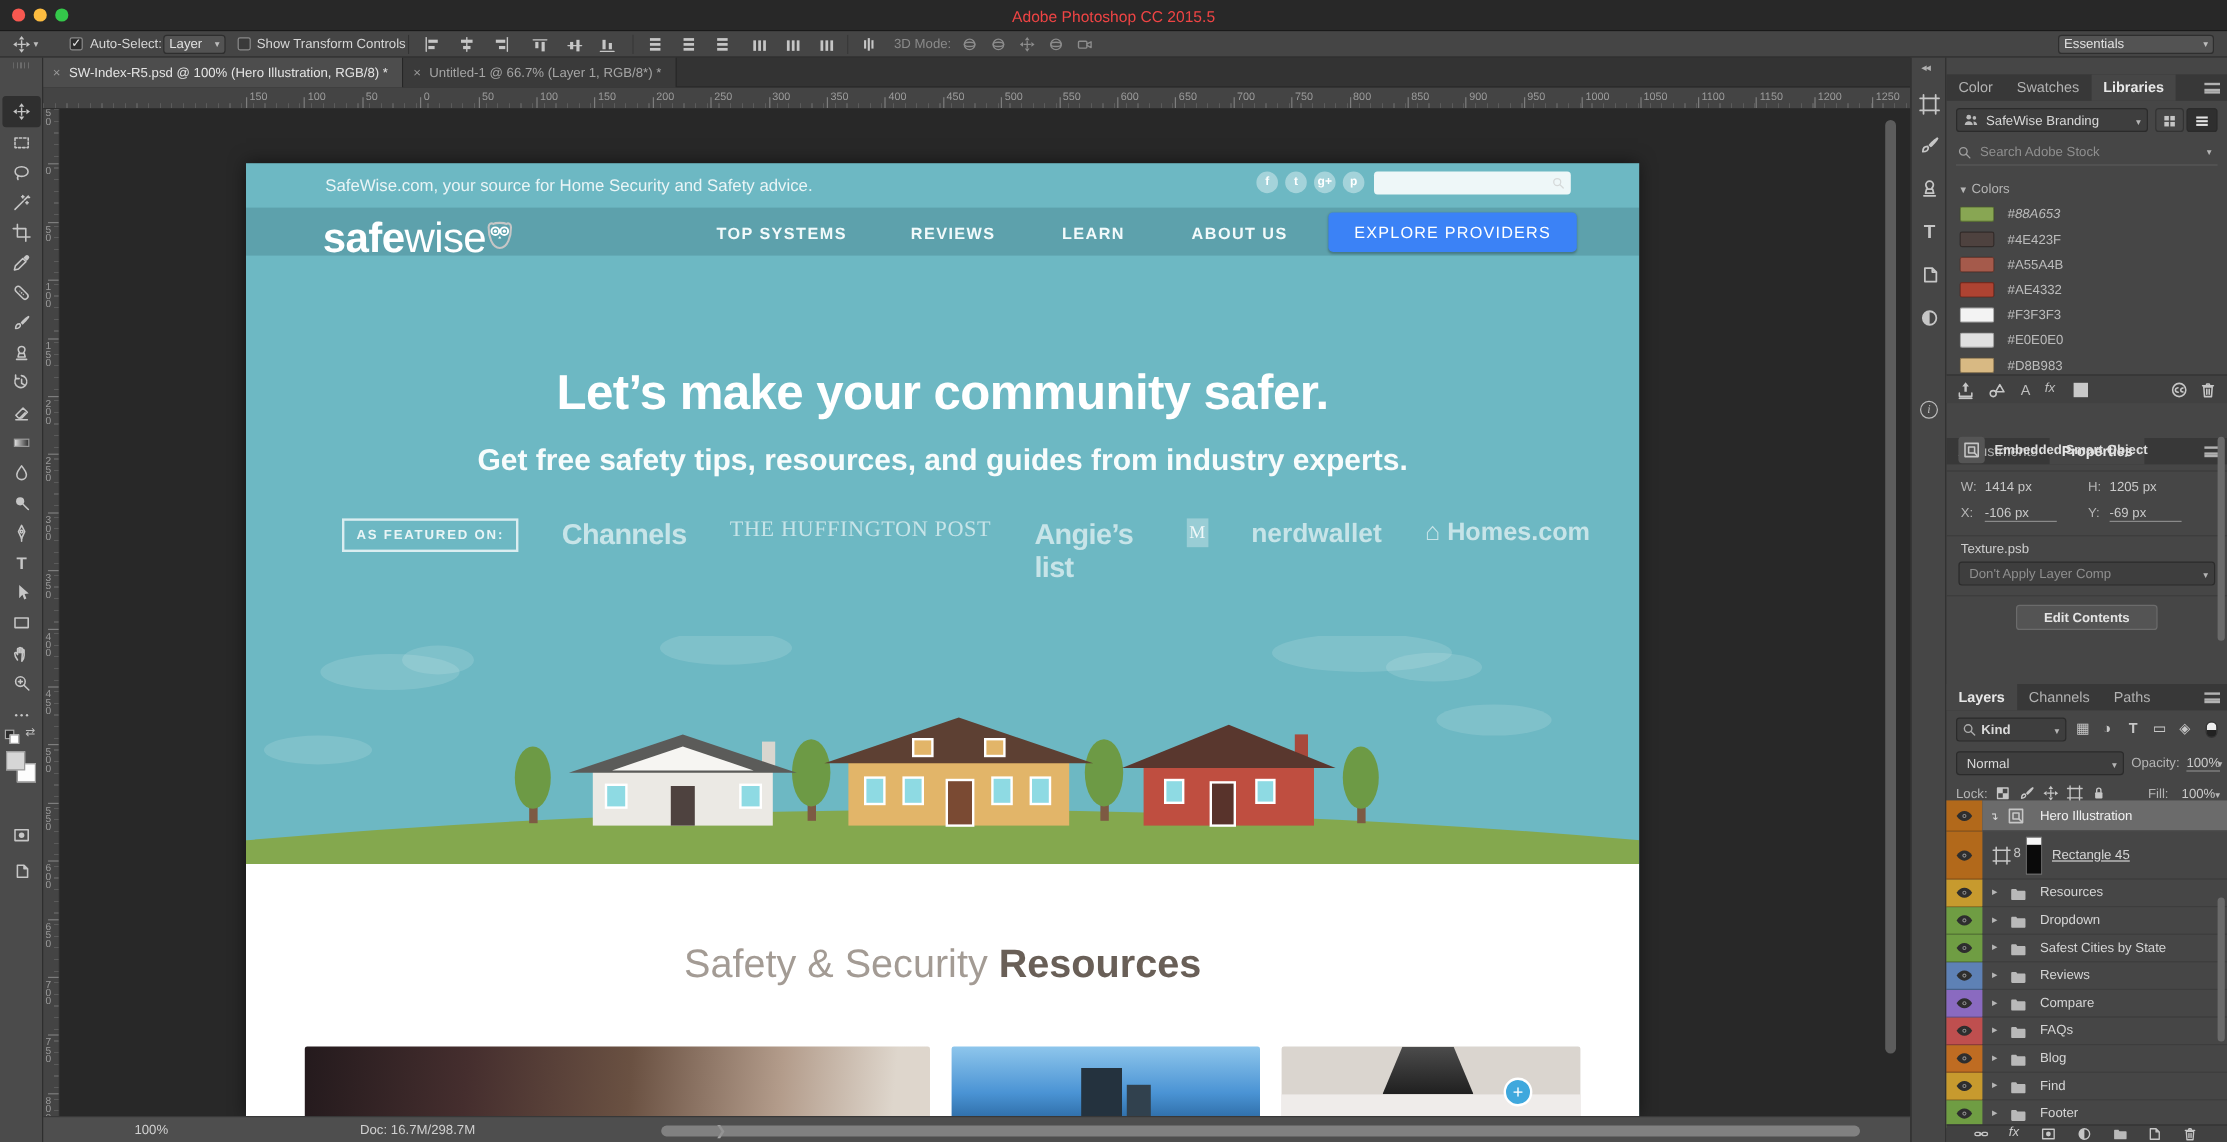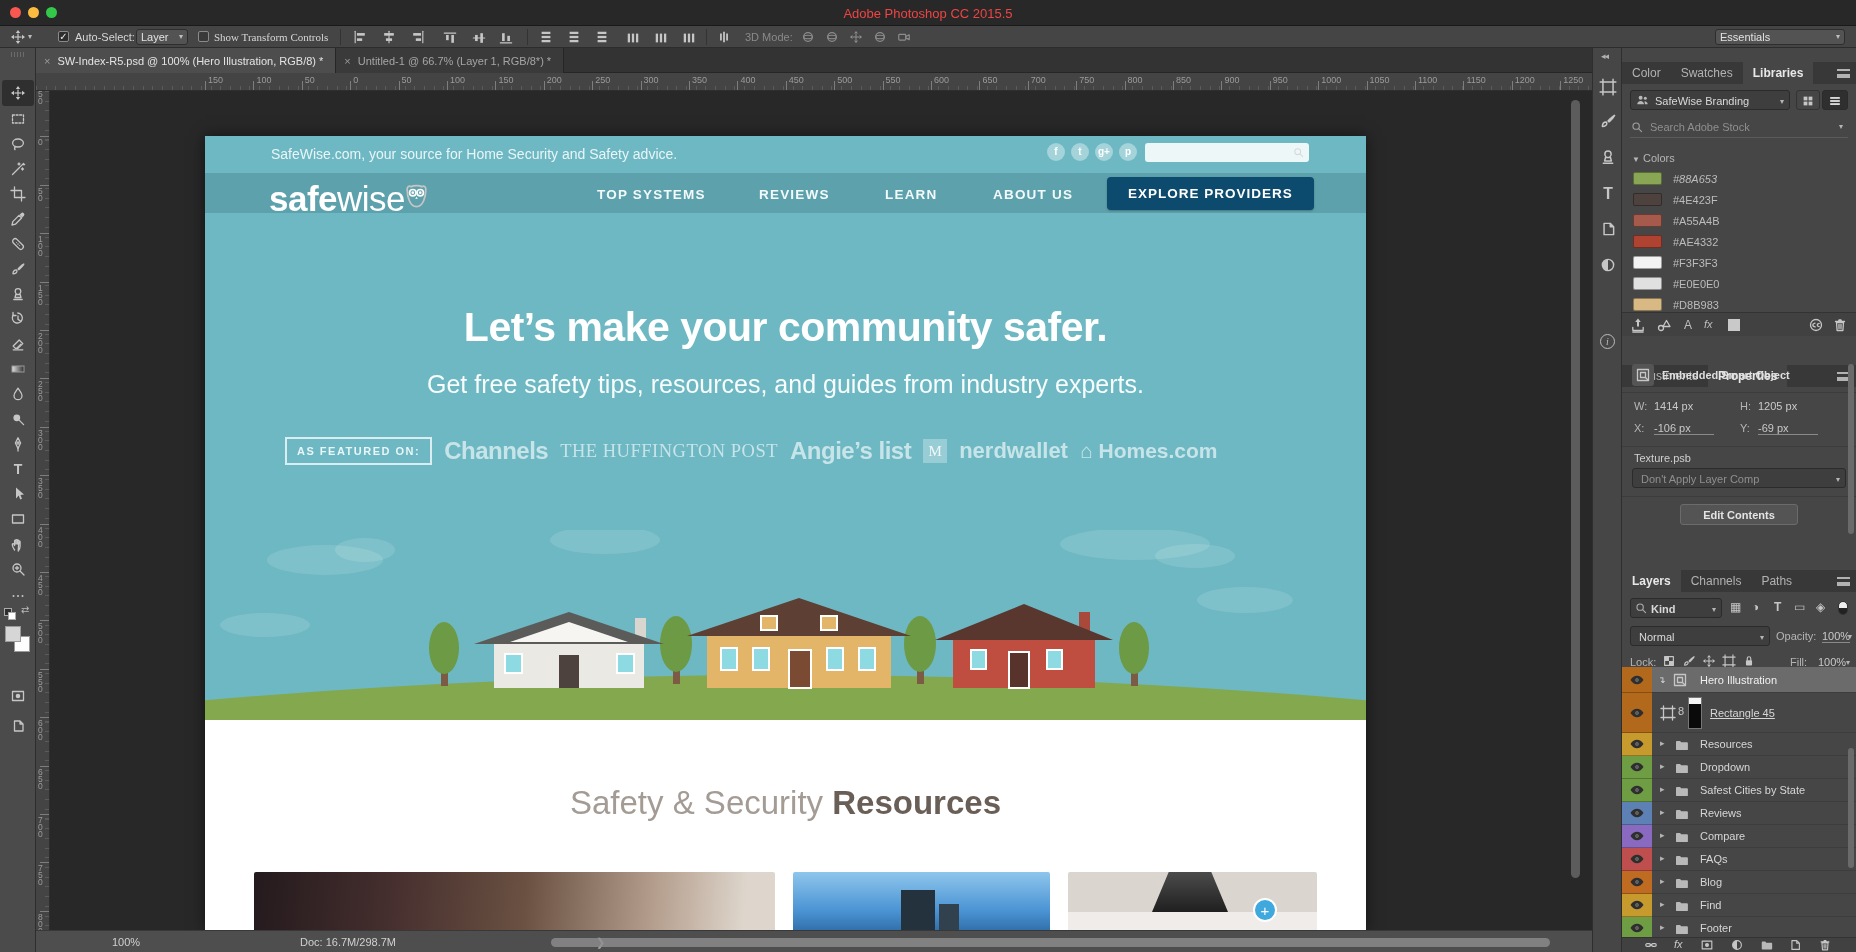--- a/index.html
+++ b/index.html
@@ -57,24 +57,24 @@
   
   #page{left:155px;top:45px;width:1161px;height:794px;background:#6db8c3;overflow:hidden;box-shadow:0 0 14px rgba(0,0,0,.55);}
   .pg-topbar{left:0;top:0;width:1161px;height:34px;}
   .pg-topbar .note{left:66px;top:10px;font-size:14px;color:rgba(255,255,255,.85);}
   .soc{top:7px;width:18px;height:18px;border-radius:50%;background:rgba(255,255,255,.38);color:#fff;font-size:10px;font-weight:bold;text-align:center;line-height:18px;}
   .pg-search{left:940px;top:7px;width:164px;height:19px;background:#eef7f8;border-radius:3px;}
   .pg-nav{left:0;top:37px;width:1161px;height:40px;background:rgba(20,60,72,.18);}
   .logo{left:64px;top:6px;color:#fff;font-size:35px;letter-spacing:-.5px;}
   .logo b{font-weight:bold;}
   .navlink{top:14px;color:#f2fafb;font-size:13.5px;font-weight:bold;letter-spacing:1.2px;}
-  .cta{left:902px;top:4px;width:207px;height:33px;background:#0c4a6e;border-radius:4px;color:#fff;font-size:13.5px;font-weight:bold;letter-spacing:1px;text-align:center;line-height:33px;box-shadow:0 1px 2px rgba(0,0,0,.25);}
+  .cta{left:902px;top:4px;width:207px;height:33px;background:#3b82f6;border-radius:4px;color:#fff;font-size:13.5px;font-weight:normal;letter-spacing:1px;text-align:center;line-height:33px;box-shadow:0 1px 2px rgba(0,0,0,.25);}
   .hero-title{left:0;top:168px;width:1161px;text-align:center;color:#fff;font-size:41px;font-weight:bold;letter-spacing:-.5px;}
-  .hero-sub{left:0;top:234px;width:1161px;text-align:center;color:rgba(255,255,255,.95);font-size:25px;font-weight:400;}
-  .feat{left:80px;top:296px;width:1040px;height:38px;display:flex;align-items:center;gap:12px;color:rgba(255,255,255,.62);}
+  .hero-sub{left:0;top:234px;width:1161px;text-align:center;color:rgba(255,255,255,.95);font-size:25px;font-weight:700;}
+  .feat{left:80px;top:296px;width:1040px;height:38px;display:flex;align-items:flex-start;gap:36px;color:rgba(255,255,255,.62);}
   .feat-label{border:2px solid rgba(255,255,255,.75);color:rgba(255,255,255,.85);font-size:11px;font-weight:bold;letter-spacing:1.5px;padding:6px 10px;white-space:nowrap;}
   .lg-mash{font-size:24px;font-weight:bold;letter-spacing:-.5px;}
   .lg-huff{font-family:"Liberation Serif",serif;font-size:18.5px;letter-spacing:.5px;white-space:nowrap;}
   .lg-angie{font-size:24px;font-weight:800;letter-spacing:-.5px;}
   .lg-m{width:24px;height:24px;background:rgba(255,255,255,.3);color:rgba(255,255,255,.85);font-family:"Liberation Serif",serif;font-size:15px;text-align:center;line-height:24px;}
   .lg-nerd{font-size:22px;font-weight:bold;}
   .lg-homes{font-size:21px;font-weight:bold;white-space:nowrap;}
   .pg-white{left:0;top:584px;width:1161px;height:210px;background:#ffffff;}
   .sect{left:0;top:64px;width:1161px;text-align:center;font-size:33px;color:#a39b94;font-weight:300;}
   .sect b{color:#695f57;font-weight:bold;}
@@ -346,21 +346,21 @@
 
   <div id="optionsbar" class="abs">
     <svg class="abs" style="left:10px;top:3px;" width="16" height="16">
         <use href="#s-move"></use>
       </svg>
     <span class="abs" style="left:28px;top:6px;font-size:8px;color:#bbb;">▾</span>
     <div class="cbx checked abs" style="left:58px;">✓</div>
     <span class="obtxt abs" style="left:75px;">Auto-Select:</span>
     <div class="obdrop abs" style="left:136px;width:52px;"><span>Layer</span><span class="dv">▾</span></div>
     <div class="cbx abs" style="left:198px;"></div>
-    <span class="obtxt abs" style="left:214px;font-family:Liberation Serif, serif;">Show Transform Controls</span>
+    <span class="obtxt abs" style="left:214px;">Show Transform Controls</span>
     <div class="sep abs" style="left:340px;"></div>
     <svg class="alico abs" style="left:352px;" width="16" height="14">
         <use href="#s-alv"></use>
       </svg>
     <svg class="alico abs" style="left:381px;" width="16" height="14">
         <use href="#s-alc"></use>
       </svg>
     <svg class="alico abs" style="left:410px;" width="16" height="14">
         <use href="#s-alv" transform="scale(-1,1) translate(-16,0)"></use>
       </svg>

